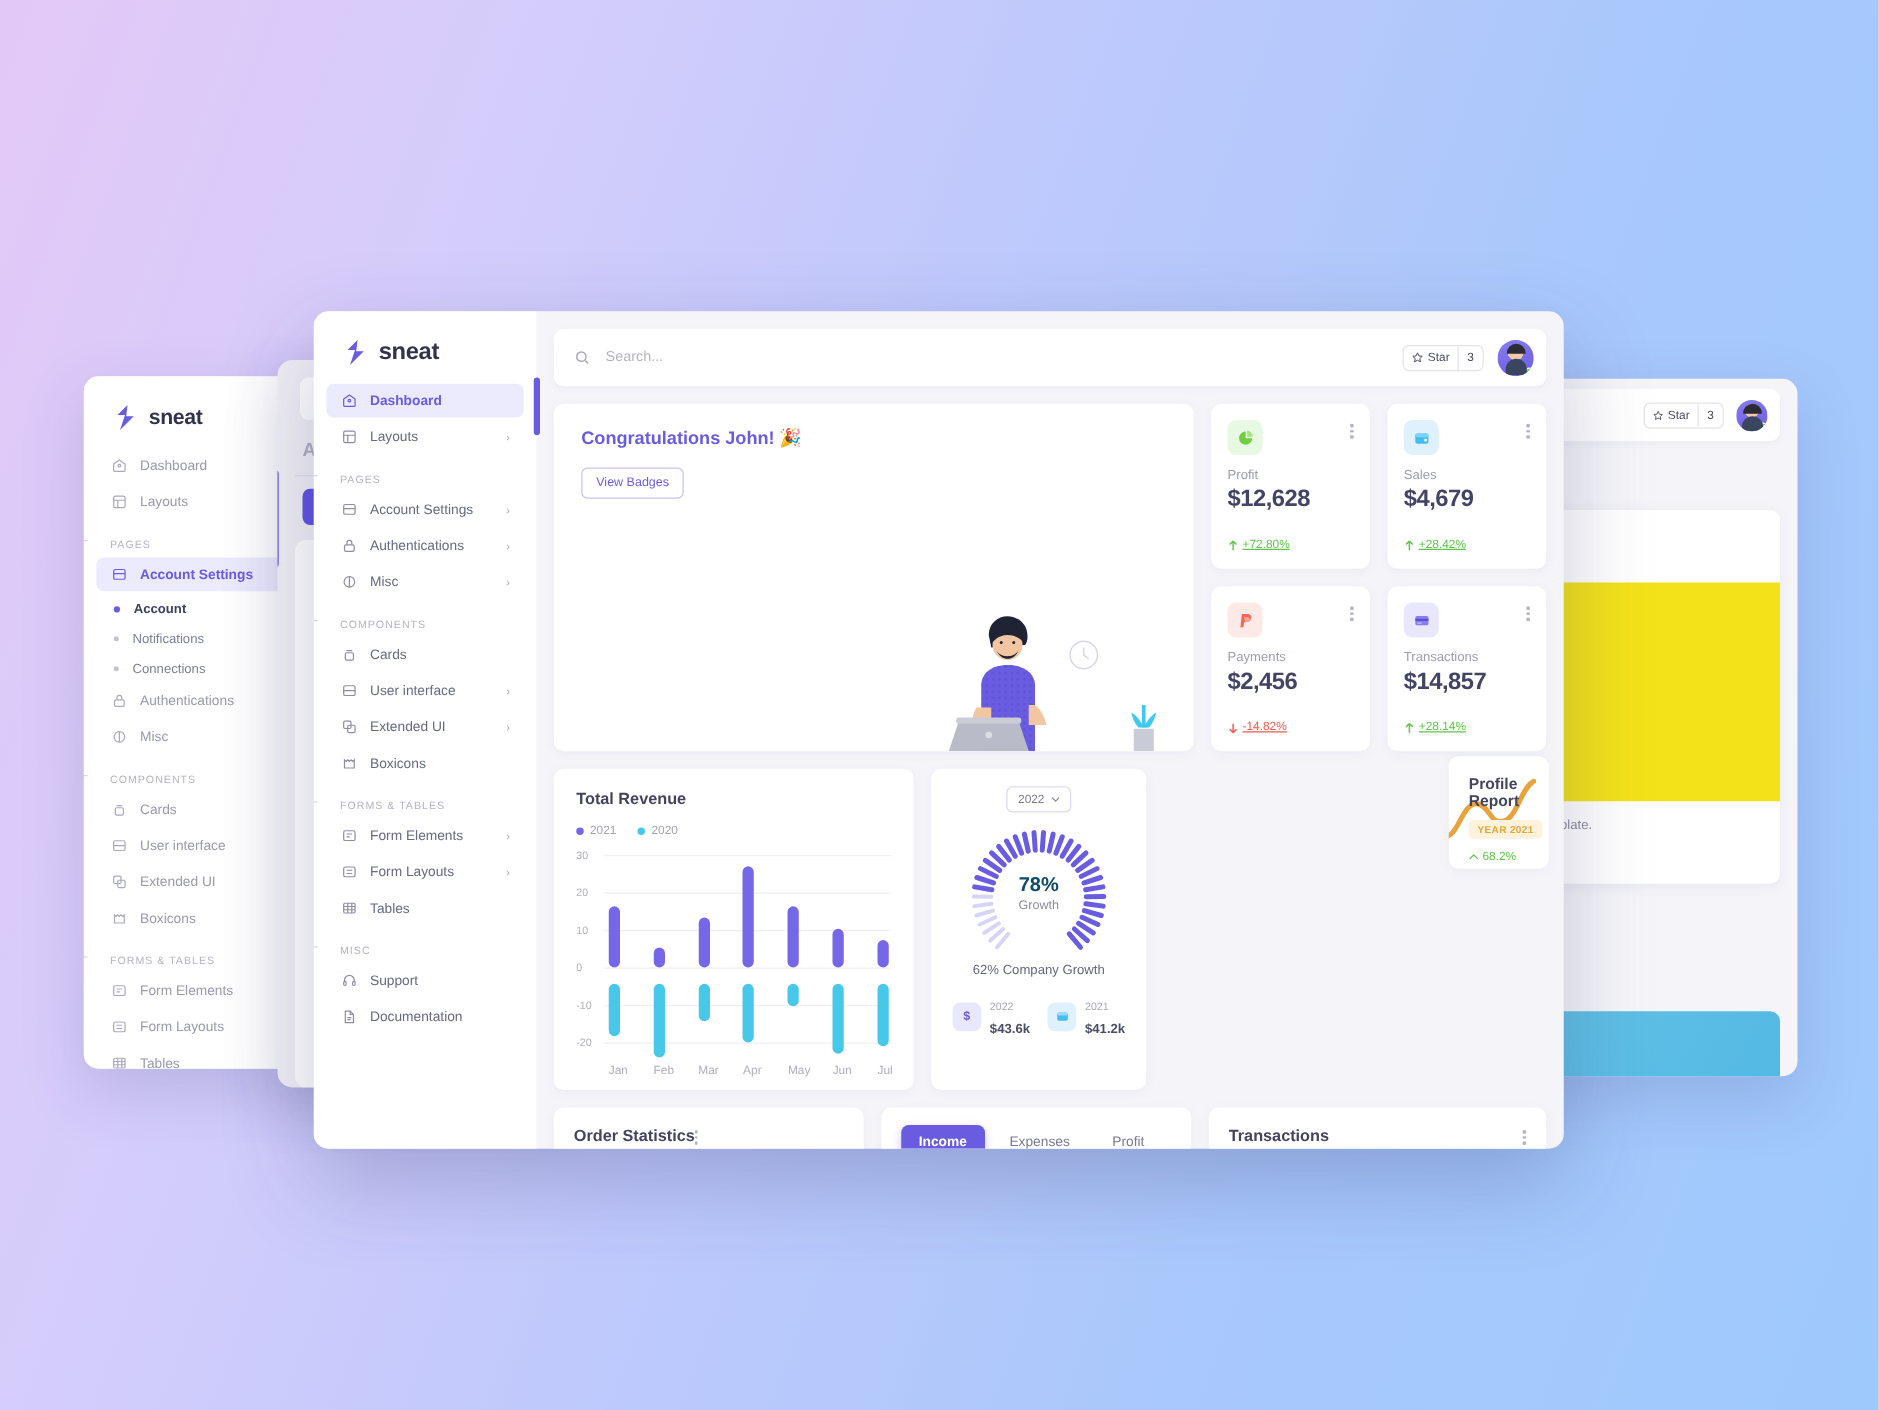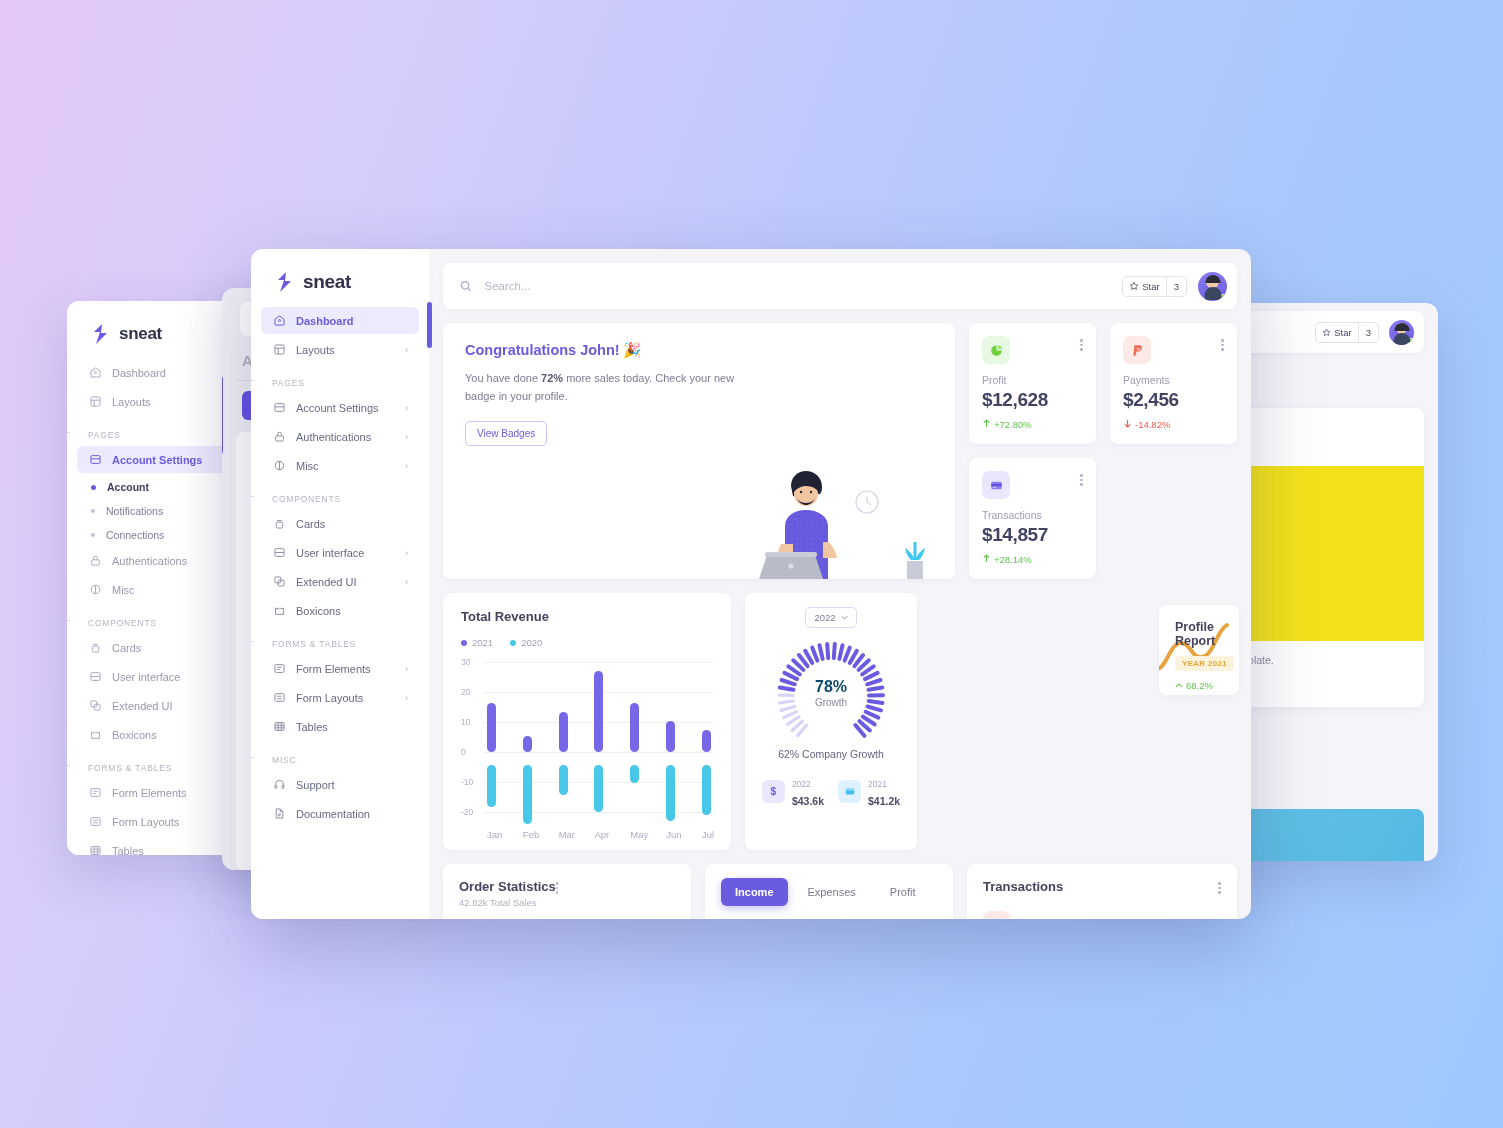--- a/index.html
+++ b/index.html
@@ -169,21 +169,21 @@
   }
   #congrats .illus { position:absolute; right:18px; bottom:0; width:190px; height:115px; }
 
   
   .statgrid { width:268px; display:grid; grid-template-columns:1fr 1fr; grid-template-rows:1fr; gap:14px; }
   .stat { padding:13px 13px 14px; }
   .stat .head { display:flex; justify-content:space-between; align-items:flex-start; }
   .stat .sq { width:28px; height:28px; border-radius:7px; display:flex; align-items:center; justify-content:center; }
   .stat .ttl { font-size:10.5px; color:#9e9db1; margin-top:10px; }
   .stat .val { font-size:19px; color:#434364; font-weight:600; margin-top:3px; letter-spacing:-.4px; }
-  .stat .delta { font-size:9.5px; margin-top:8px; display:flex; align-items:flex-start; gap:3px; }
+  .stat .delta { font-size:9.5px; margin-top:19px; display:flex; align-items:flex-end; gap:3px;text-decoration:underline; }
   .up { color:#5fc44a; } .down { color:#f0594c; }
   .dots { display:flex; flex-direction:column; gap:2px; padding-top:3px; cursor:pointer; }
   .dots i { width:2.6px; height:2.6px; border-radius:50%; background:#b6b5c6; display:block; }
 
   
   #revenue { width:288px; padding:16px 18px 10px; }
   #revenue h4 { font-size:13px; color:#44445f; font-weight:600; }
   .legend { display:flex; gap:17px; margin-top:13px; font-size:9.5px; color:#a3a2b4; }
   .legend span { display:flex; align-items:center; gap:5px; }
   .legend i { width:6px; height:6px; border-radius:50%; display:block; }
@@ -677,21 +677,20 @@
         <div class="avatar" style="width:29px;height:29px">
             <span class="hair"></span>
             <span class="dot"></span>
           </div>
       </div>
     </div>
 
     <div class="row">
       <div class="card" id="congrats">
         <h3>Congratulations John! 🎉</h3>
-        <p><span>You have done </span><b>72%</b><span> more sales today. Check your new badge in your profile.</span></p>
         <button class="badge-btn">View Badges</button>
         <svg class="illus" viewBox="0 0 190 115">
           <circle cx="120" cy="38" r="11" fill="none" stroke="#d7d6e6" stroke-width="1.2"></circle>
           <path d="M120 32v6l4 3" stroke="#d7d6e6" stroke-width="1.2" fill="none"></path>
           <path d="M44 22c0-9 7-15 15-15s16 6 16 16c0 5-2 7-2 7l-27 2z" fill="#1f2333"></path>
           <ellipse cx="59" cy="30" rx="12" ry="12" fill="#f2c6a0"></ellipse>
           <path d="M47 28c0-8 5-13 12-13s12 5 12 12c0 0-4-5-12-5s-12 6-12 6z" fill="#1f2333"></path>
           <path d="M50 34c2 5 6 7 9 7s7-2 9-7c0 0-2 5-9 5s-9-5-9-5z" fill="#1f2333"></path>
           <circle cx="54" cy="28" r="1.2" fill="#1f2333"></circle>
             <circle cx="64" cy="28" r="1.2" fill="#1f2333"></circle>
@@ -732,20 +731,44 @@
           <div class="ttl">Profit</div>
           <div class="val">$12,628</div>
           <div class="delta up">
               <svg width="9" height="9" viewBox="0 0 10 10">
                 <path d="M5 1v8M5 1L2 4M5 1l3 3" stroke="#5fc44a" stroke-width="1.3" fill="none"></path>
               </svg>
               <span>+72.80%</span>
             </div>
         </div>
 
+        <div class="card stat">
+          <div class="head">
+            <span class="sq" style="background:#def1fc">
+              <svg width="15" height="15" viewBox="0 0 20 20">
+                  <rect x="3" y="5" width="14" height="11" rx="2.2" fill="#44bdf0"></rect>
+                  <rect x="3" y="5" width="14" height="4" rx="2" fill="#7ed3f6"></rect>
+                  <circle cx="14" cy="12" r="1.6" fill="#fff"></circle>
+                </svg>
+            </span>
+            <span class="dots">
+                <i></i>
+                <i></i>
+                <i></i>
+              </span>
+          </div>
+          <div class="ttl">Sales</div>
+          <div class="val">$4,679</div>
+          <div class="delta up">
+              <svg width="9" height="9" viewBox="0 0 10 10">
+                <path d="M5 1v8M5 1L2 4M5 1l3 3" stroke="#5fc44a" stroke-width="1.3" fill="none"></path>
+              </svg>
+              <span>+28.42%</span>
+            </div>
+        </div>
 
         <div class="card stat">
           <div class="head">
             <span class="sq" style="background:#fdeae6">
               <svg width="15" height="15" viewBox="0 0 20 20">
                   <path d="M6 3h6c3 0 4.4 2 3.8 4.6C15.2 10.3 13 11.6 10.3 11.6H8.4L7.5 17H4.4z" fill="#ef6a56"></path>
                   <path d="M8.2 6.4h4.2c1.7 0 2.6 1 2.2 2.6-.4 1.6-1.7 2.4-3.4 2.4H9.5z" fill="#f9a395"></path>
                 </svg>
             </span>
             <span class="dots">

